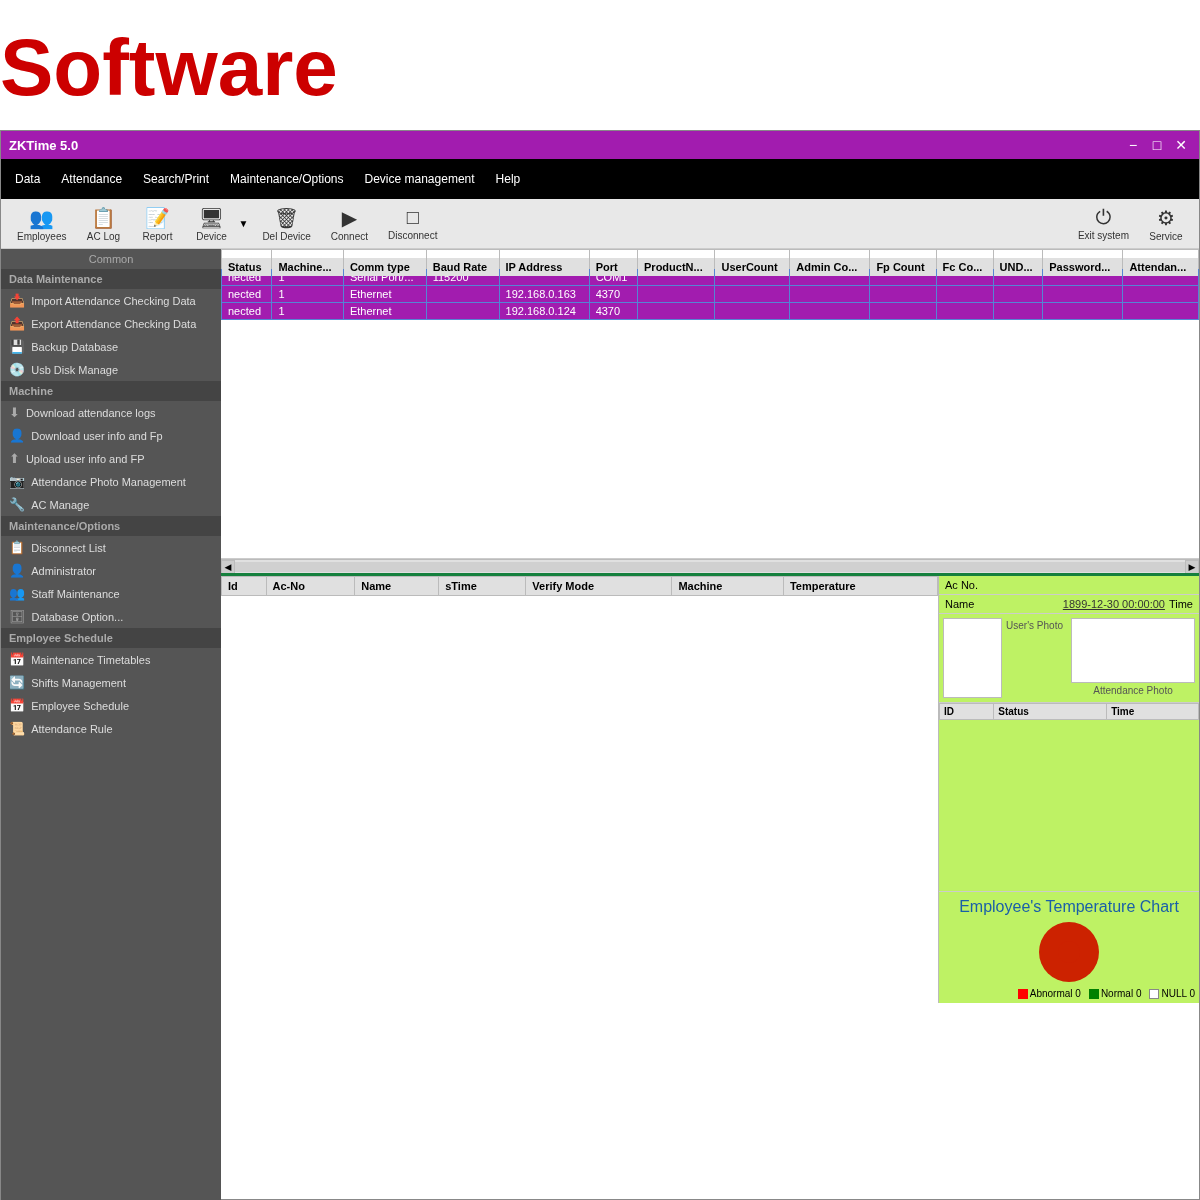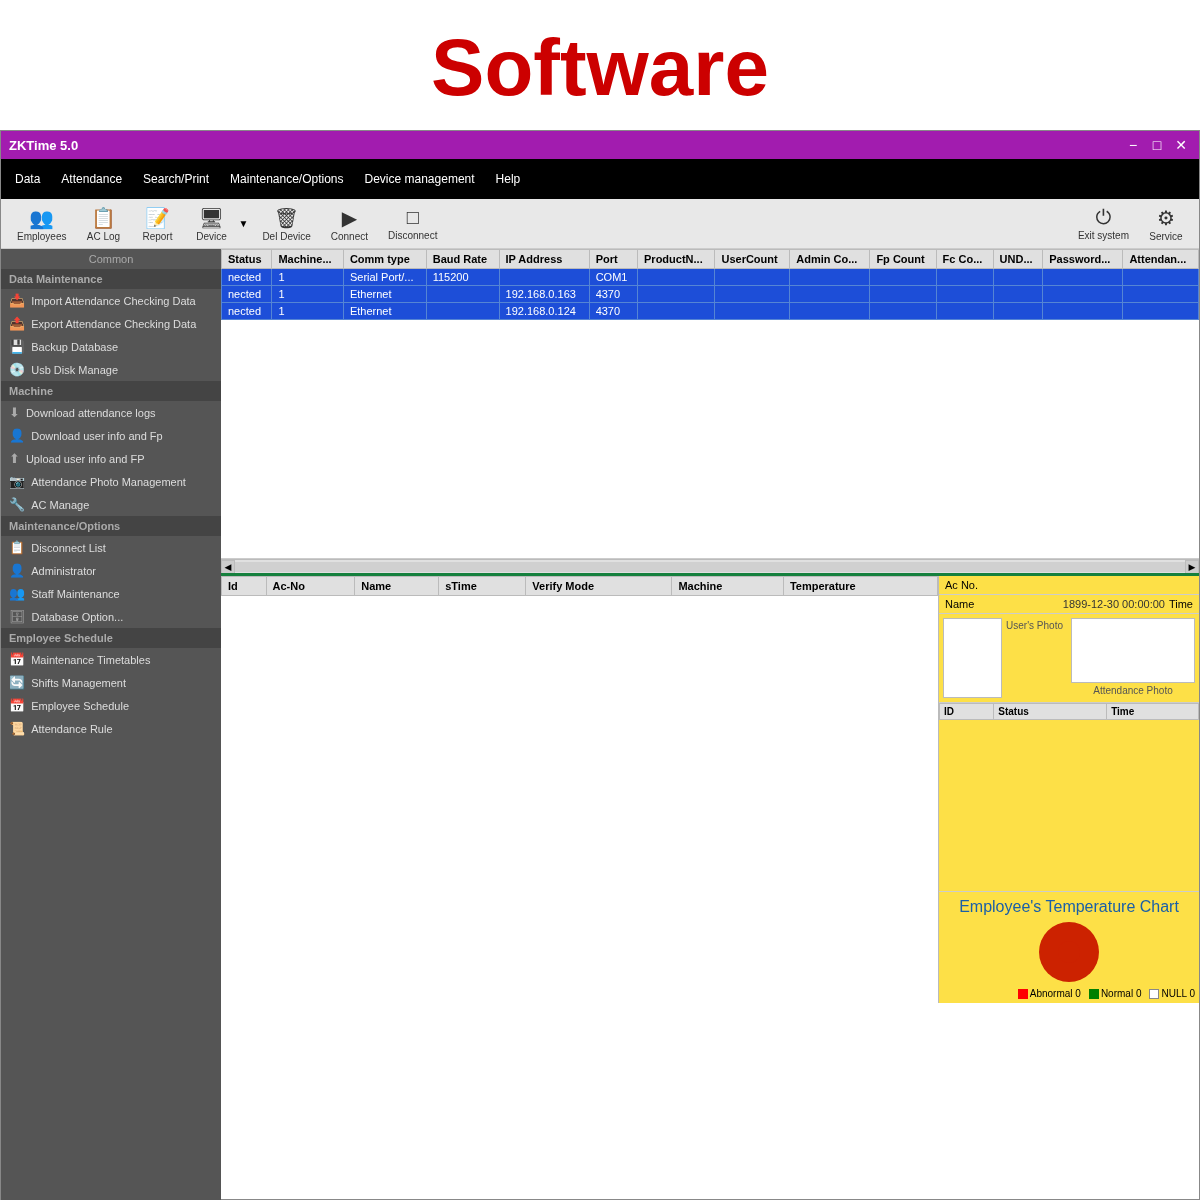--- a/index.html
+++ b/index.html
@@ -6,21 +6,21 @@
     body { width: 1200px; height: 1200px; font-family: 'Segoe UI', Tahoma, sans-serif; font-size: 11px; background: #f0f0f0; overflow: hidden; }
 
     
     .title-area {
       background: white;
       text-align: center;
       padding: 15px 0 10px 0;
       height: 130px;
       display: flex;
       align-items: center;
-      justify-content: center;
+      justify-content: flex-start;
     }
     .title-text {
       font-size: 80px;
       font-weight: bold;
       color: #cc0000;
     }
 
     
     .app-window {
       border: 1px solid #888;
@@ -143,46 +143,46 @@
       border-bottom: 1px solid #ccc;
     }
     table { border-collapse: collapse; width: 100%; }
     th {
       background: #e0e0e0;
       border: 1px solid #bbb;
       padding: 3px 6px;
       text-align: left;
       font-size: 11px;
       position: sticky;
-      top: 0;
+      top: 8px;
       white-space: nowrap;
     }
     td {
       border: 1px solid #ddd;
       padding: 2px 6px;
       font-size: 11px;
       white-space: nowrap;
     }
-    tr.row-blue { background: #1d4ed8; color: white; }
+    tr.row-blue { background: #a21caf; color: white; }
     tr.row-blue td { border-color: #5585d4; }
 
     
     .bottom-panel {
       display: flex;
       height: 430px;
       border-top: 3px solid #15803d;
     }
     .bottom-left {
       flex: 1;
       overflow: auto;
       border-right: 1px solid #bbb;
     }
     .bottom-right {
       width: 260px;
-      background: #fde047;
+      background: #bef264;
       display: flex;
       flex-direction: column;
       font-size: 11px;
     }
     .side-panel-info {
       padding: 3px 6px;
       border-bottom: 1px solid #ccc;
     }
     .photos-row {
       display: flex;
@@ -525,21 +525,21 @@
           </table>
         </div>
 
         <div class="bottom-right">
           <div class="side-panel-info">
             <span>Ac No.</span>
           </div>
           <div class="side-panel-info">
             <span>Name</span>
             <span style="float:right;">Time</span>
-            <span style="float:right; margin-right:4px; color:#333;">1899-12-30 00:00:00</span>
+            <span style="float:right; margin-right:4px; color:#333;text-decoration:underline;">1899-12-30 00:00:00</span>
           </div>
 
           <div class="photos-row">
             <div style="display:flex; flex-direction:row; flex:1;">
               <div class="photo-box"></div>
               <div class="photo-label">User's Photo</div>
             </div>
             <div style="display:flex; flex-direction:column; flex:1;">
               <div class="photo-box"></div>
               <div class="photo-label">Attendance Photo</div>

